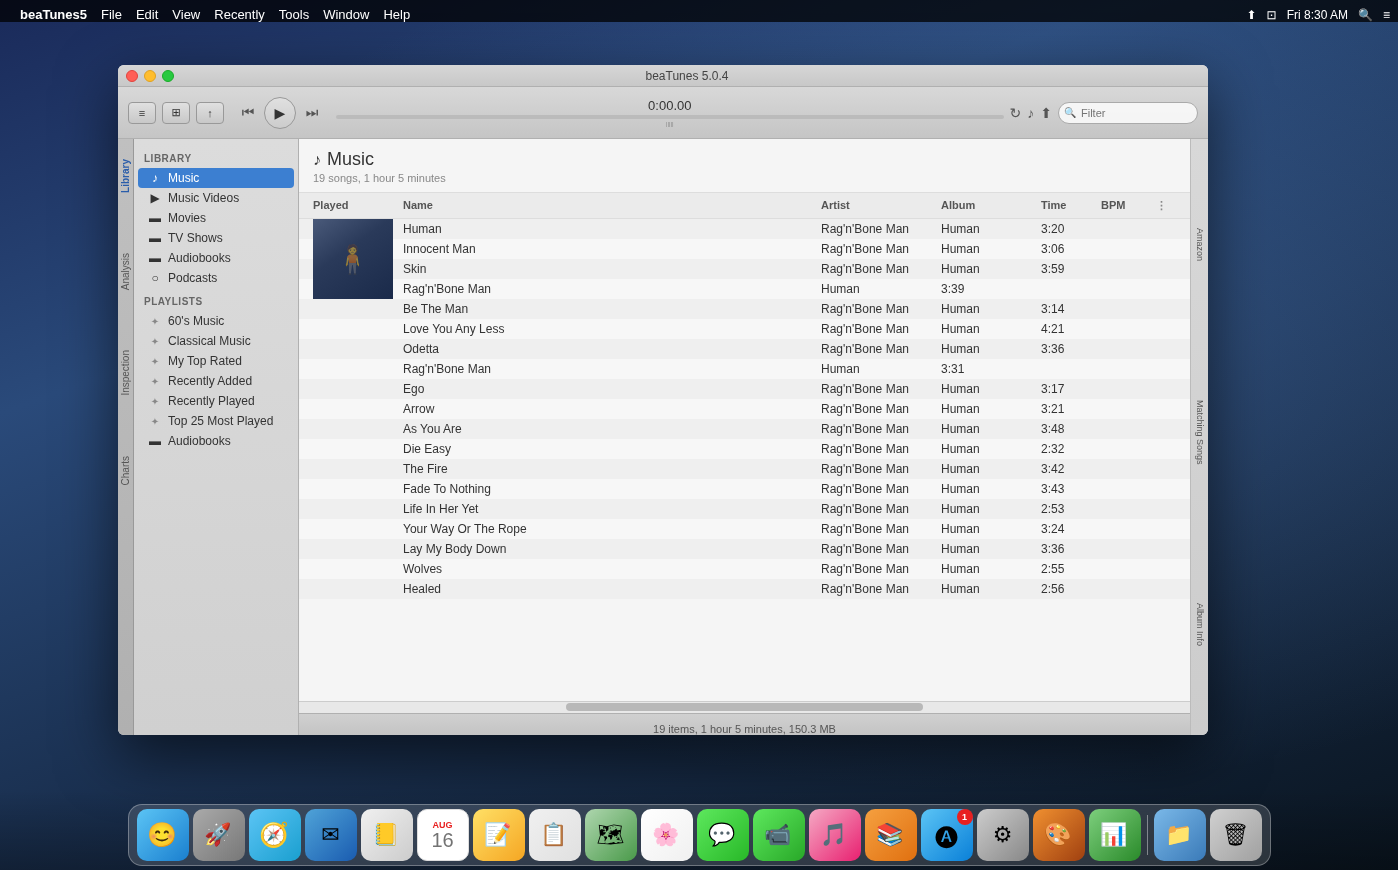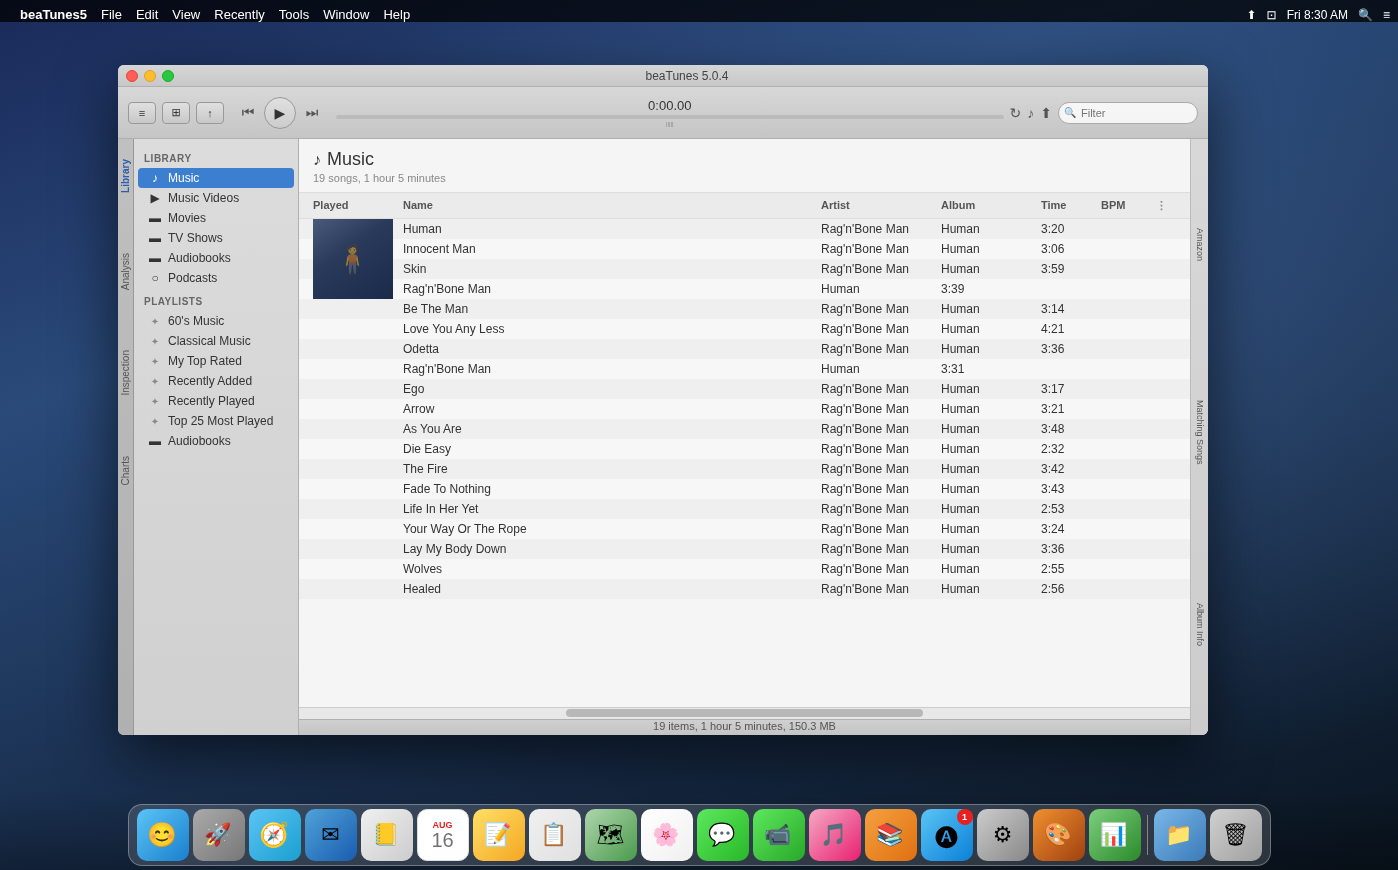--- a/index.html
+++ b/index.html
@@ -352,25 +352,25 @@
     .right-panel-label {
       writing-mode: vertical-rl;
       font-size: 9px;
       color: #555;
       cursor: pointer;
       white-space: nowrap;
     }
 
     
     .status-bar {
-      height: 16px;
+      height: 22px;
       background: linear-gradient(to bottom, #d0d0d0, #c4c4c4);
       border-top: 1px solid #b0b0b0;
       display: flex;
-      align-items: flex-start;
+      align-items: flex-end;
       justify-content: center;
       font-size: 11px;
       color: #555;
       flex-shrink: 0;
     }
 
     
     .track-table::-webkit-scrollbar { width: 8px; }
     .track-table::-webkit-scrollbar-track { background: #e0e0e0; }
     .track-table::-webkit-scrollbar-thumb { background: #b0b0b0; border-radius: 4px; }

